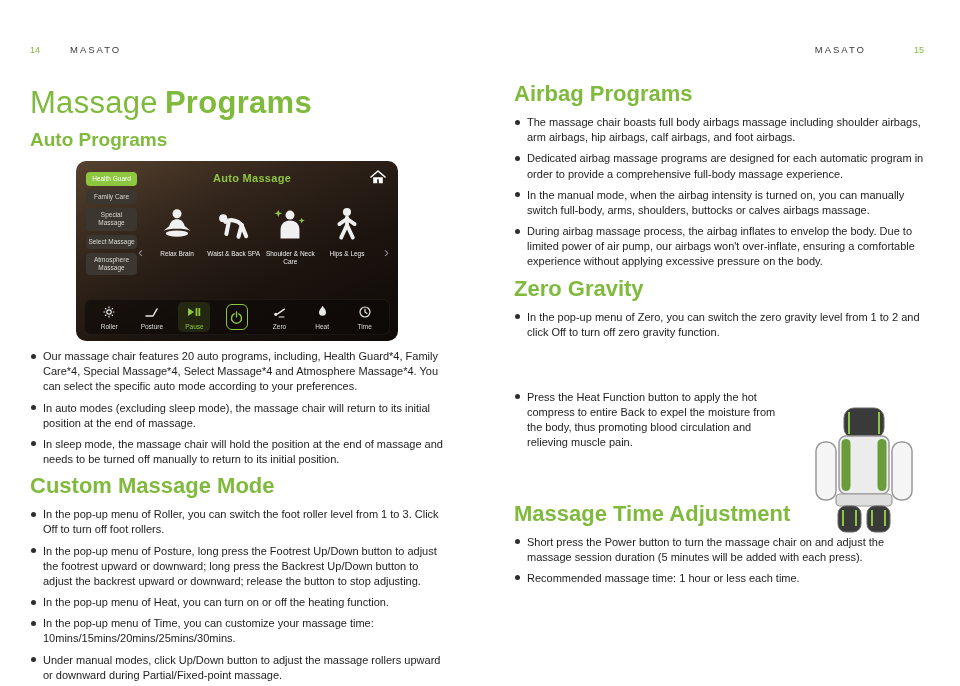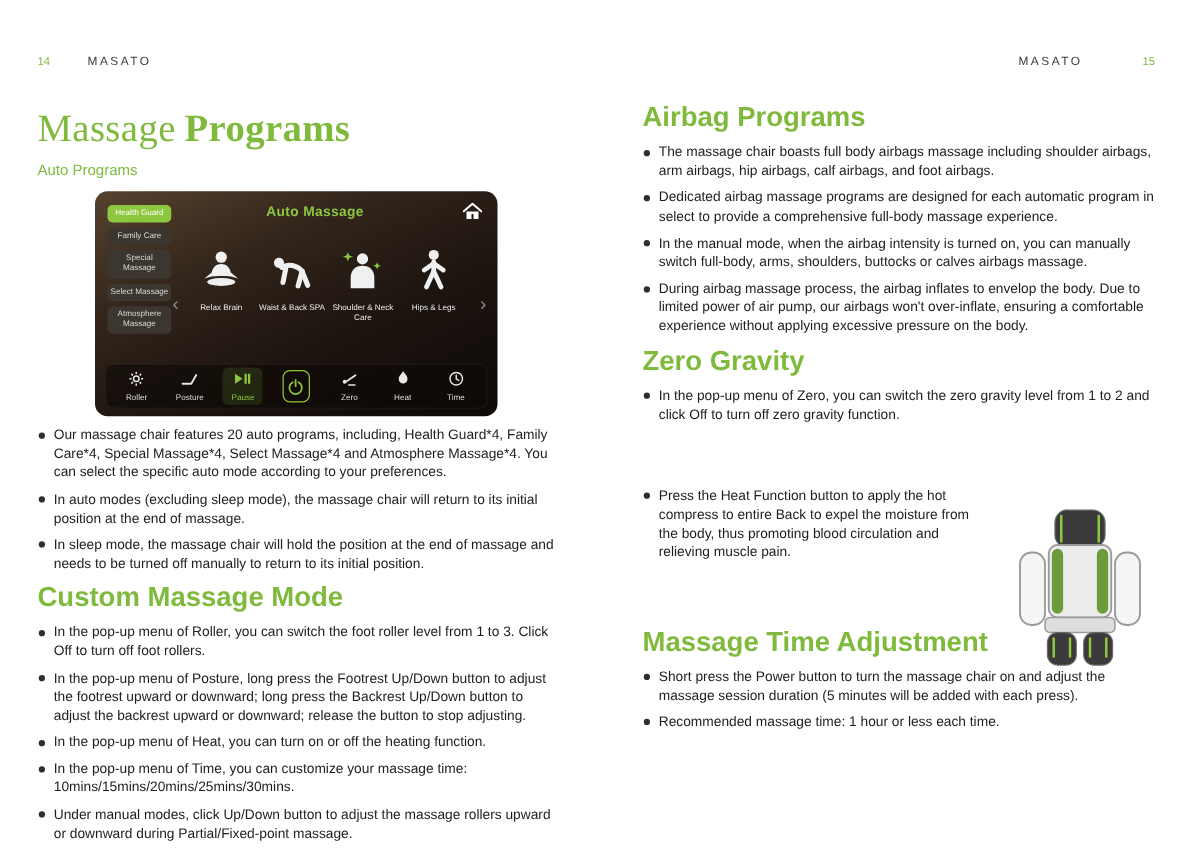--- a/index.html
+++ b/index.html
@@ -13,23 +13,23 @@
   .page-left  { padding:0 34px 0 30px; }
   .page-right { padding:0 36px 0 34px; }
 
   .pg-head { margin-top:44px; display:flex; align-items:baseline; font-size:9.5px; }
   .pg-head .pgnum { color:#7fba3d; font-size:9px; }
   .pg-head .brand { color:#3a3a3a; letter-spacing:2px; }
   .page-left  .pg-head .brand { margin-left:30px; }
   .page-right .pg-head { justify-content:flex-end; }
   .page-right .pg-head .pgnum { margin-left:48px; }
 
-  h1 { margin:30px 0 0; font-size:31px; color:#7fba3d; font-weight:400; letter-spacing:0.3px;font-family:Liberation Serif, serif; }
+  h1 { margin:30px 0 0; font-size:31px; color:#7fba3d; font-weight:400; letter-spacing:0.3px; }
   h1 .bold { font-weight:700; margin-left:7px; }
-  .subtitle { margin-top:8px; font-size:12px; font-weight:400; color:#7fba3d; }
+  .subtitle { margin-top:8px; font-size:19px; font-weight:700; color:#7fba3d; }
   h2 { font-size:22px; font-weight:700; color:#7fba3d; margin:0; }
 
   ul.bullets { list-style:none; margin:8px 0 0; padding:0; }
   ul.bullets li {
     position:relative; padding-left:13px; margin-bottom:6px;
     font-size:11px; line-height:1.38; color:#1d1d1d;
   }
   ul.bullets li::before {
     content:""; position:absolute; left:1px; top:4.5px;
     width:5px; height:5px; border-radius:50%; background:#2e2e2e;
@@ -251,21 +251,21 @@
   <div class="page page-right">
     <div class="pg-head">
       <span class="brand">MASATO</span>
       <span class="pgnum">15</span>
     </div>
 
     <div class="sec-airbag">
       <h2>Airbag Programs</h2>
       <ul class="bullets">
         <li>The massage chair boasts full body airbags massage including shoulder airbags, arm airbags, hip airbags, calf airbags, and foot airbags.</li>
-        <li>Dedicated airbag massage programs are designed for each automatic program in select to provide a comprehensive full-body massage experience.</li>
+        <li>Dedicated airbag massage programs are designed for each automatic program in order to provide a comprehensive full-body massage experience.</li>
         <li>In the manual mode, when the airbag intensity is turned on, you can manually switch full-body, arms, shoulders, buttocks or calves airbags massage.</li>
         <li>During airbag massage process, the airbag inflates to envelop the body. Due to limited power of air pump, our airbags won't over-inflate, ensuring a comfortable experience without applying excessive pressure on the body.</li>
       </ul>
     </div>
 
     <div class="sec-zero">
       <h2>Zero Gravity</h2>
       <ul class="bullets">
         <li>In the pop-up menu of Zero, you can switch the zero gravity level from 1 to 2 and click Off to turn off zero gravity function.</li>
       </ul>

